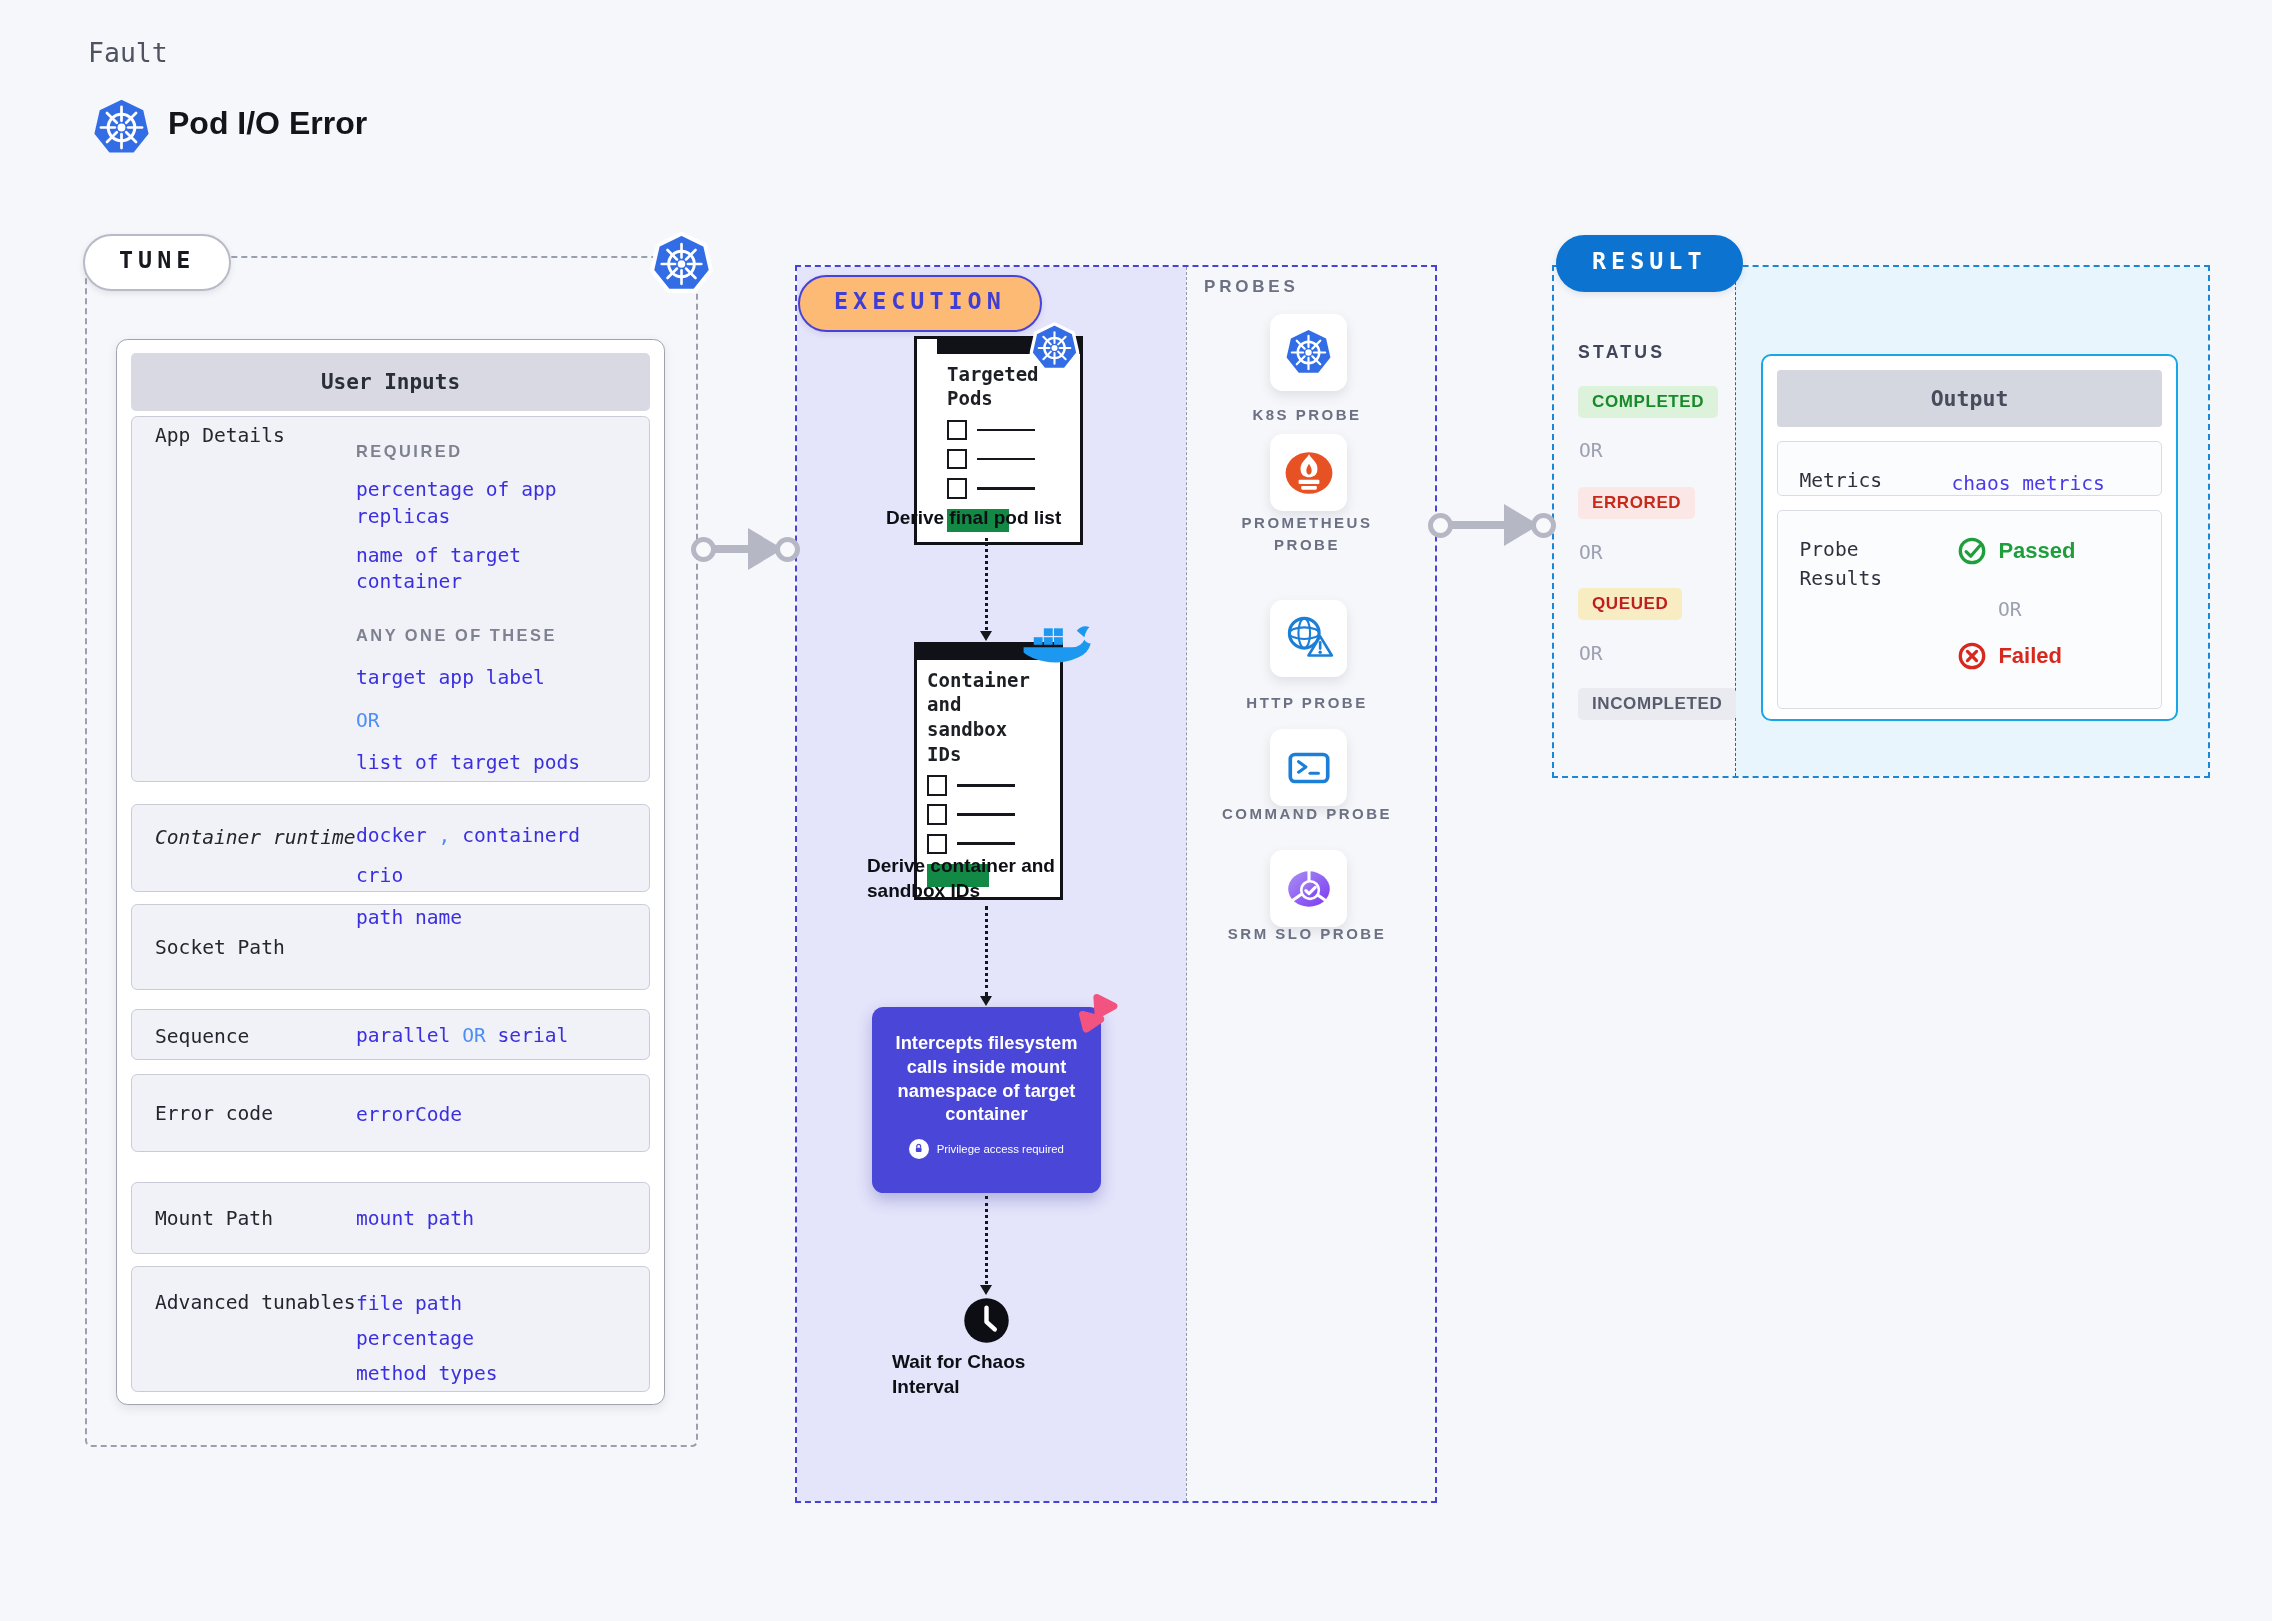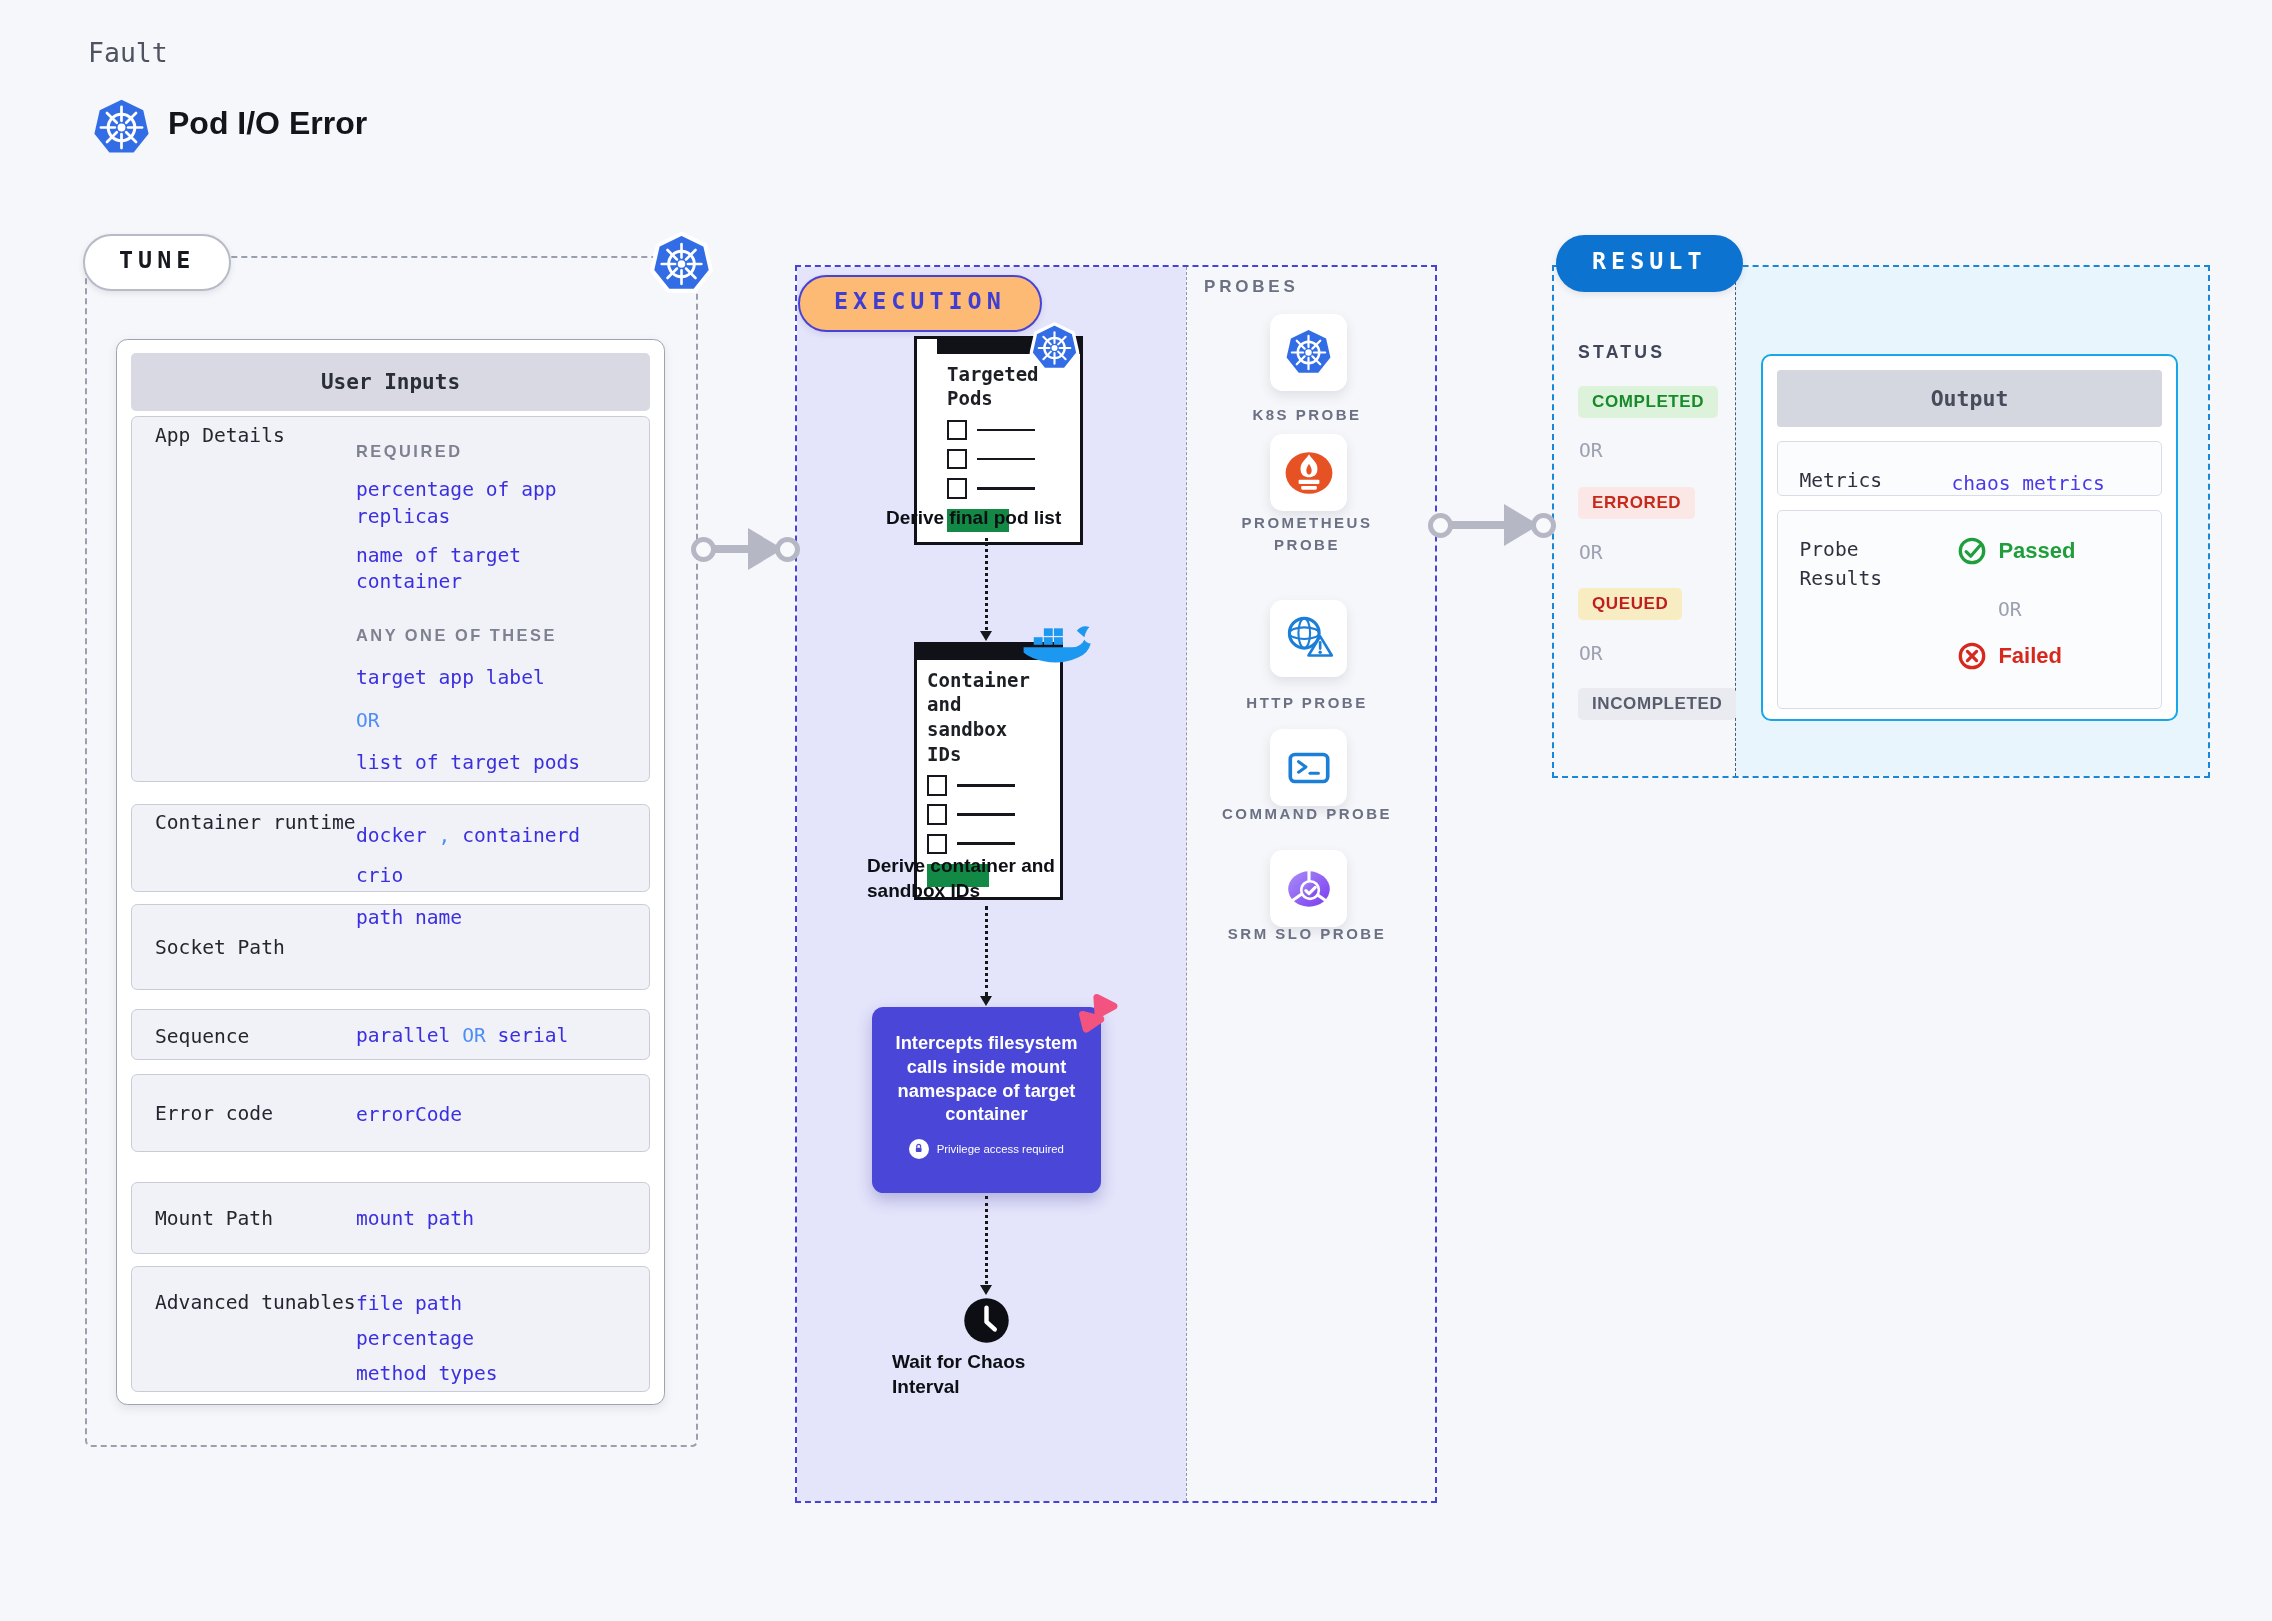--- a/index.html
+++ b/index.html
@@ -152,21 +152,21 @@
         <div class="iv" style="margin-top:16.4px;width:234px;">percentage of app replicas</div>
         <div class="iv" style="margin-top:12.6px;width:234px;">name of target container</div>
         <div class="cap" style="margin-top:30px;">ANY ONE OF THESE</div>
         <div class="iv" style="margin-top:20px;">target app label</div>
         <div class="orb" style="margin-top:17.7px;">OR</div>
         <div class="iv" style="margin-top:17.7px;">list of target pods</div>
       </div>
     </div>
 
     <div class="abs ui-row" style="top:464px;height:86px;">
-      <div class="lbl mono" style="padding-top:4px;">Container runtime</div>
+      <div class="lbl mono" style="padding-top:19px;font-style:italic;">Container runtime</div>
       <div class="vals mono" style="padding-top:17.7px;">
         <div><span class="iv">docker</span>
           <span class="orb">,</span>
           <span class="iv">containerd</span></div>
         <div class="iv" style="margin-top:14px;">crio</div>
       </div>
     </div>
 
     <div class="abs ui-row" style="top:564px;height:84px;">
       <div class="lbl mono" style="padding-top:29px;">Socket Path</div>

